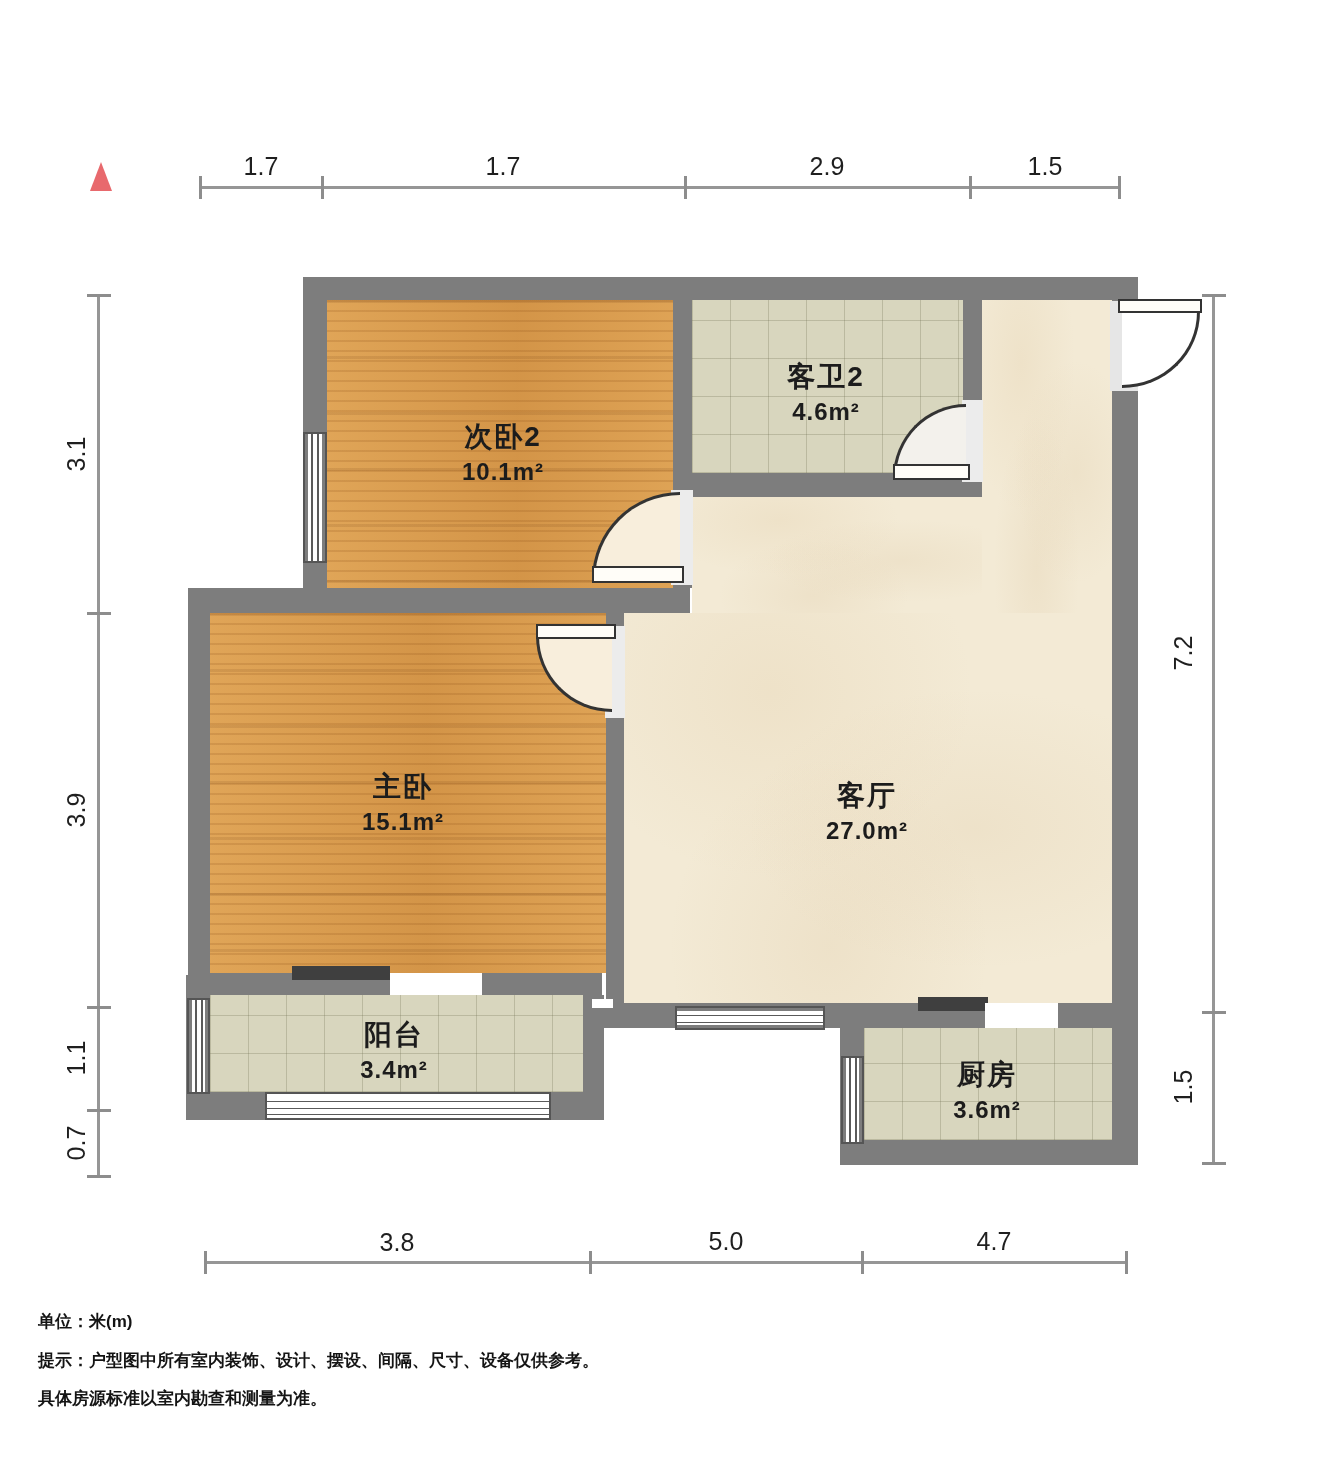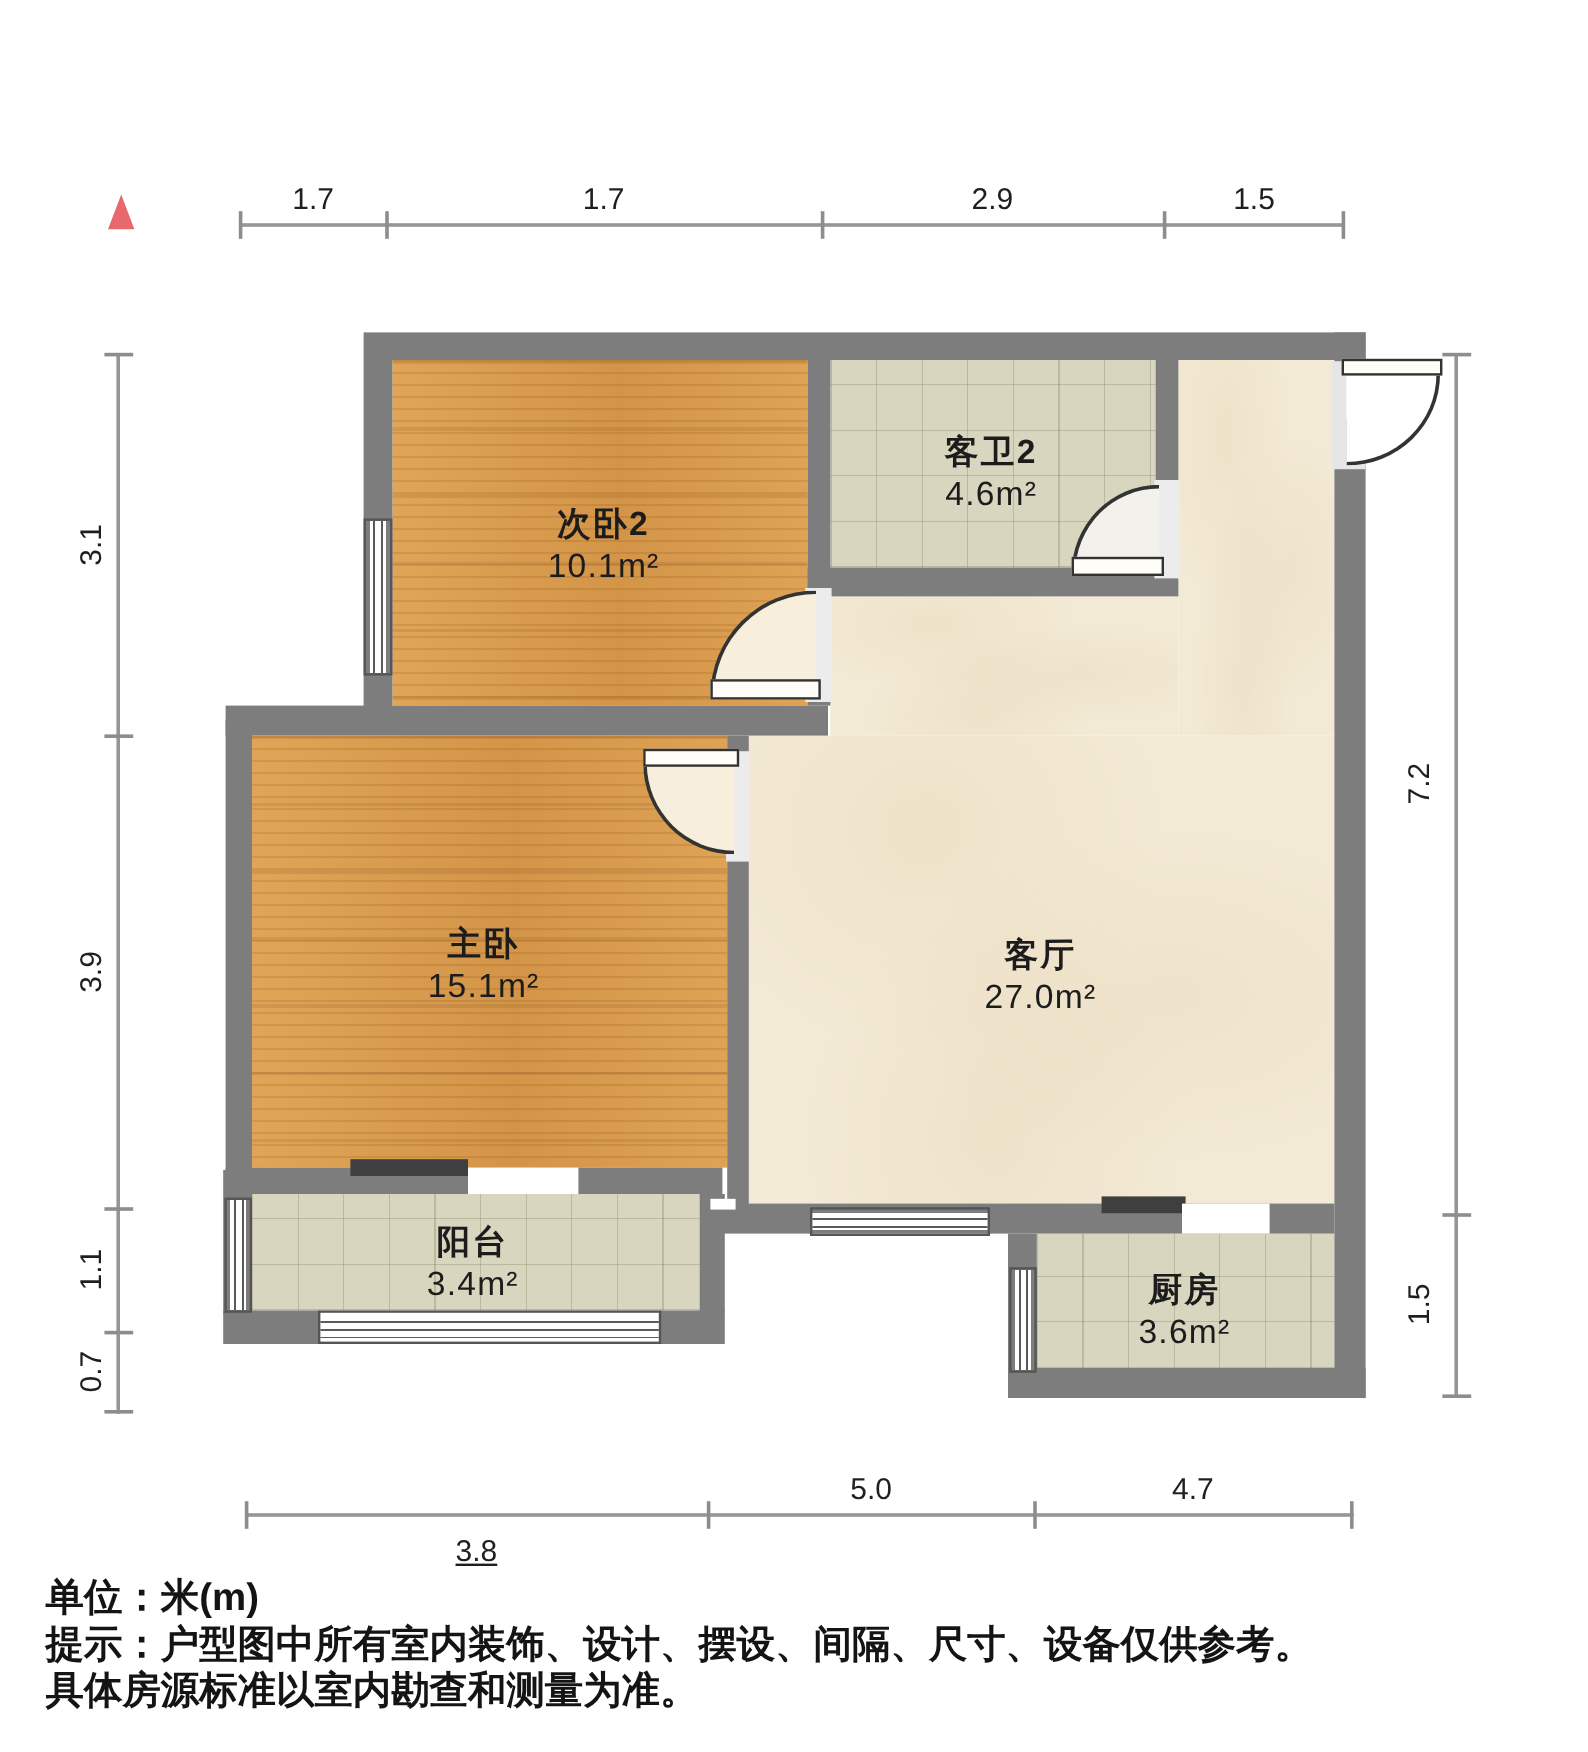--- a/index.html
+++ b/index.html
@@ -49,27 +49,27 @@
     position:absolute;color:#1f1f1f;font-size:25px;white-space:nowrap;
     transform:translateX(-50%);
   }
   .dim-rot{
     position:absolute;color:#1f1f1f;font-size:25px;white-space:nowrap;
     width:80px;height:32px;display:flex;align-items:center;justify-content:center;
     transform:rotate(-90deg);
   }
   .room-label{position:absolute;text-align:center;transform:translateX(-50%);color:#1c1c1c;}
   .room-name{font-size:28px;font-weight:700;letter-spacing:2px;line-height:34px;}
-  .room-area{font-size:28px;font-weight:400;line-height:36px;letter-spacing:1px;}
+  .room-area{font-size:24px;font-weight:700;line-height:36px;letter-spacing:1px;}
   .north{
     position:absolute;width:0;height:0;
     border-left:11px solid rgba(0,0,0,0);border-right:11px solid rgba(0,0,0,0);
     border-bottom:29px solid #e8696d;
   }
-  .footer-line{position:absolute;color:#141414;font-size:32px;font-weight:600;white-space:nowrap;}
+  .footer-line{position:absolute;color:#141414;font-size:17px;font-weight:600;white-space:nowrap;}
 </style>
 </head>
 <body>
 
 <div id="stage">
 
   <div class="north" style="left:90px;top:162px;"></div>
 
   <div class="wood" style="left:327px;top:300px;width:346px;height:288px;"></div>
   <div class="wood" style="left:210px;top:613px;width:396px;height:360px;"></div>
@@ -178,21 +178,21 @@
   <div class="tick" style="left:1202px;top:1011px;width:24px;height:3px;"></div>
   <div class="tick" style="left:1202px;top:1162px;width:24px;height:3px;"></div>
   <div class="dim-rot" style="left:1143px;top:637px;">7.2</div>
   <div class="dim-rot" style="left:1143px;top:1071px;">1.5</div>
 
   <div class="dimline" style="left:205px;top:1261px;width:923px;height:3px;"></div>
   <div class="tick" style="left:204px;top:1251px;width:3px;height:23px;"></div>
   <div class="tick" style="left:589px;top:1251px;width:3px;height:23px;"></div>
   <div class="tick" style="left:861px;top:1251px;width:3px;height:23px;"></div>
   <div class="tick" style="left:1125px;top:1251px;width:3px;height:23px;"></div>
-  <div class="dim" style="left:397px;top:1279px;text-decoration:underline;">3.8</div>
+  <div class="dim" style="left:397px;top:1228px;">3.8</div>
   <div class="dim" style="left:726px;top:1227px;">5.0</div>
   <div class="dim" style="left:994px;top:1227px;">4.7</div>
 
   <div class="footer-line" style="left:38px;top:1310px;">单位：米(m)</div>
   <div class="footer-line" style="left:38px;top:1349px;">提示：户型图中所有室内装饰、设计、摆设、间隔、尺寸、设备仅供参考。</div>
   <div class="footer-line" style="left:38px;top:1387px;">具体房源标准以室内勘查和测量为准。</div>
 
 </div>
 
 </body></html>

